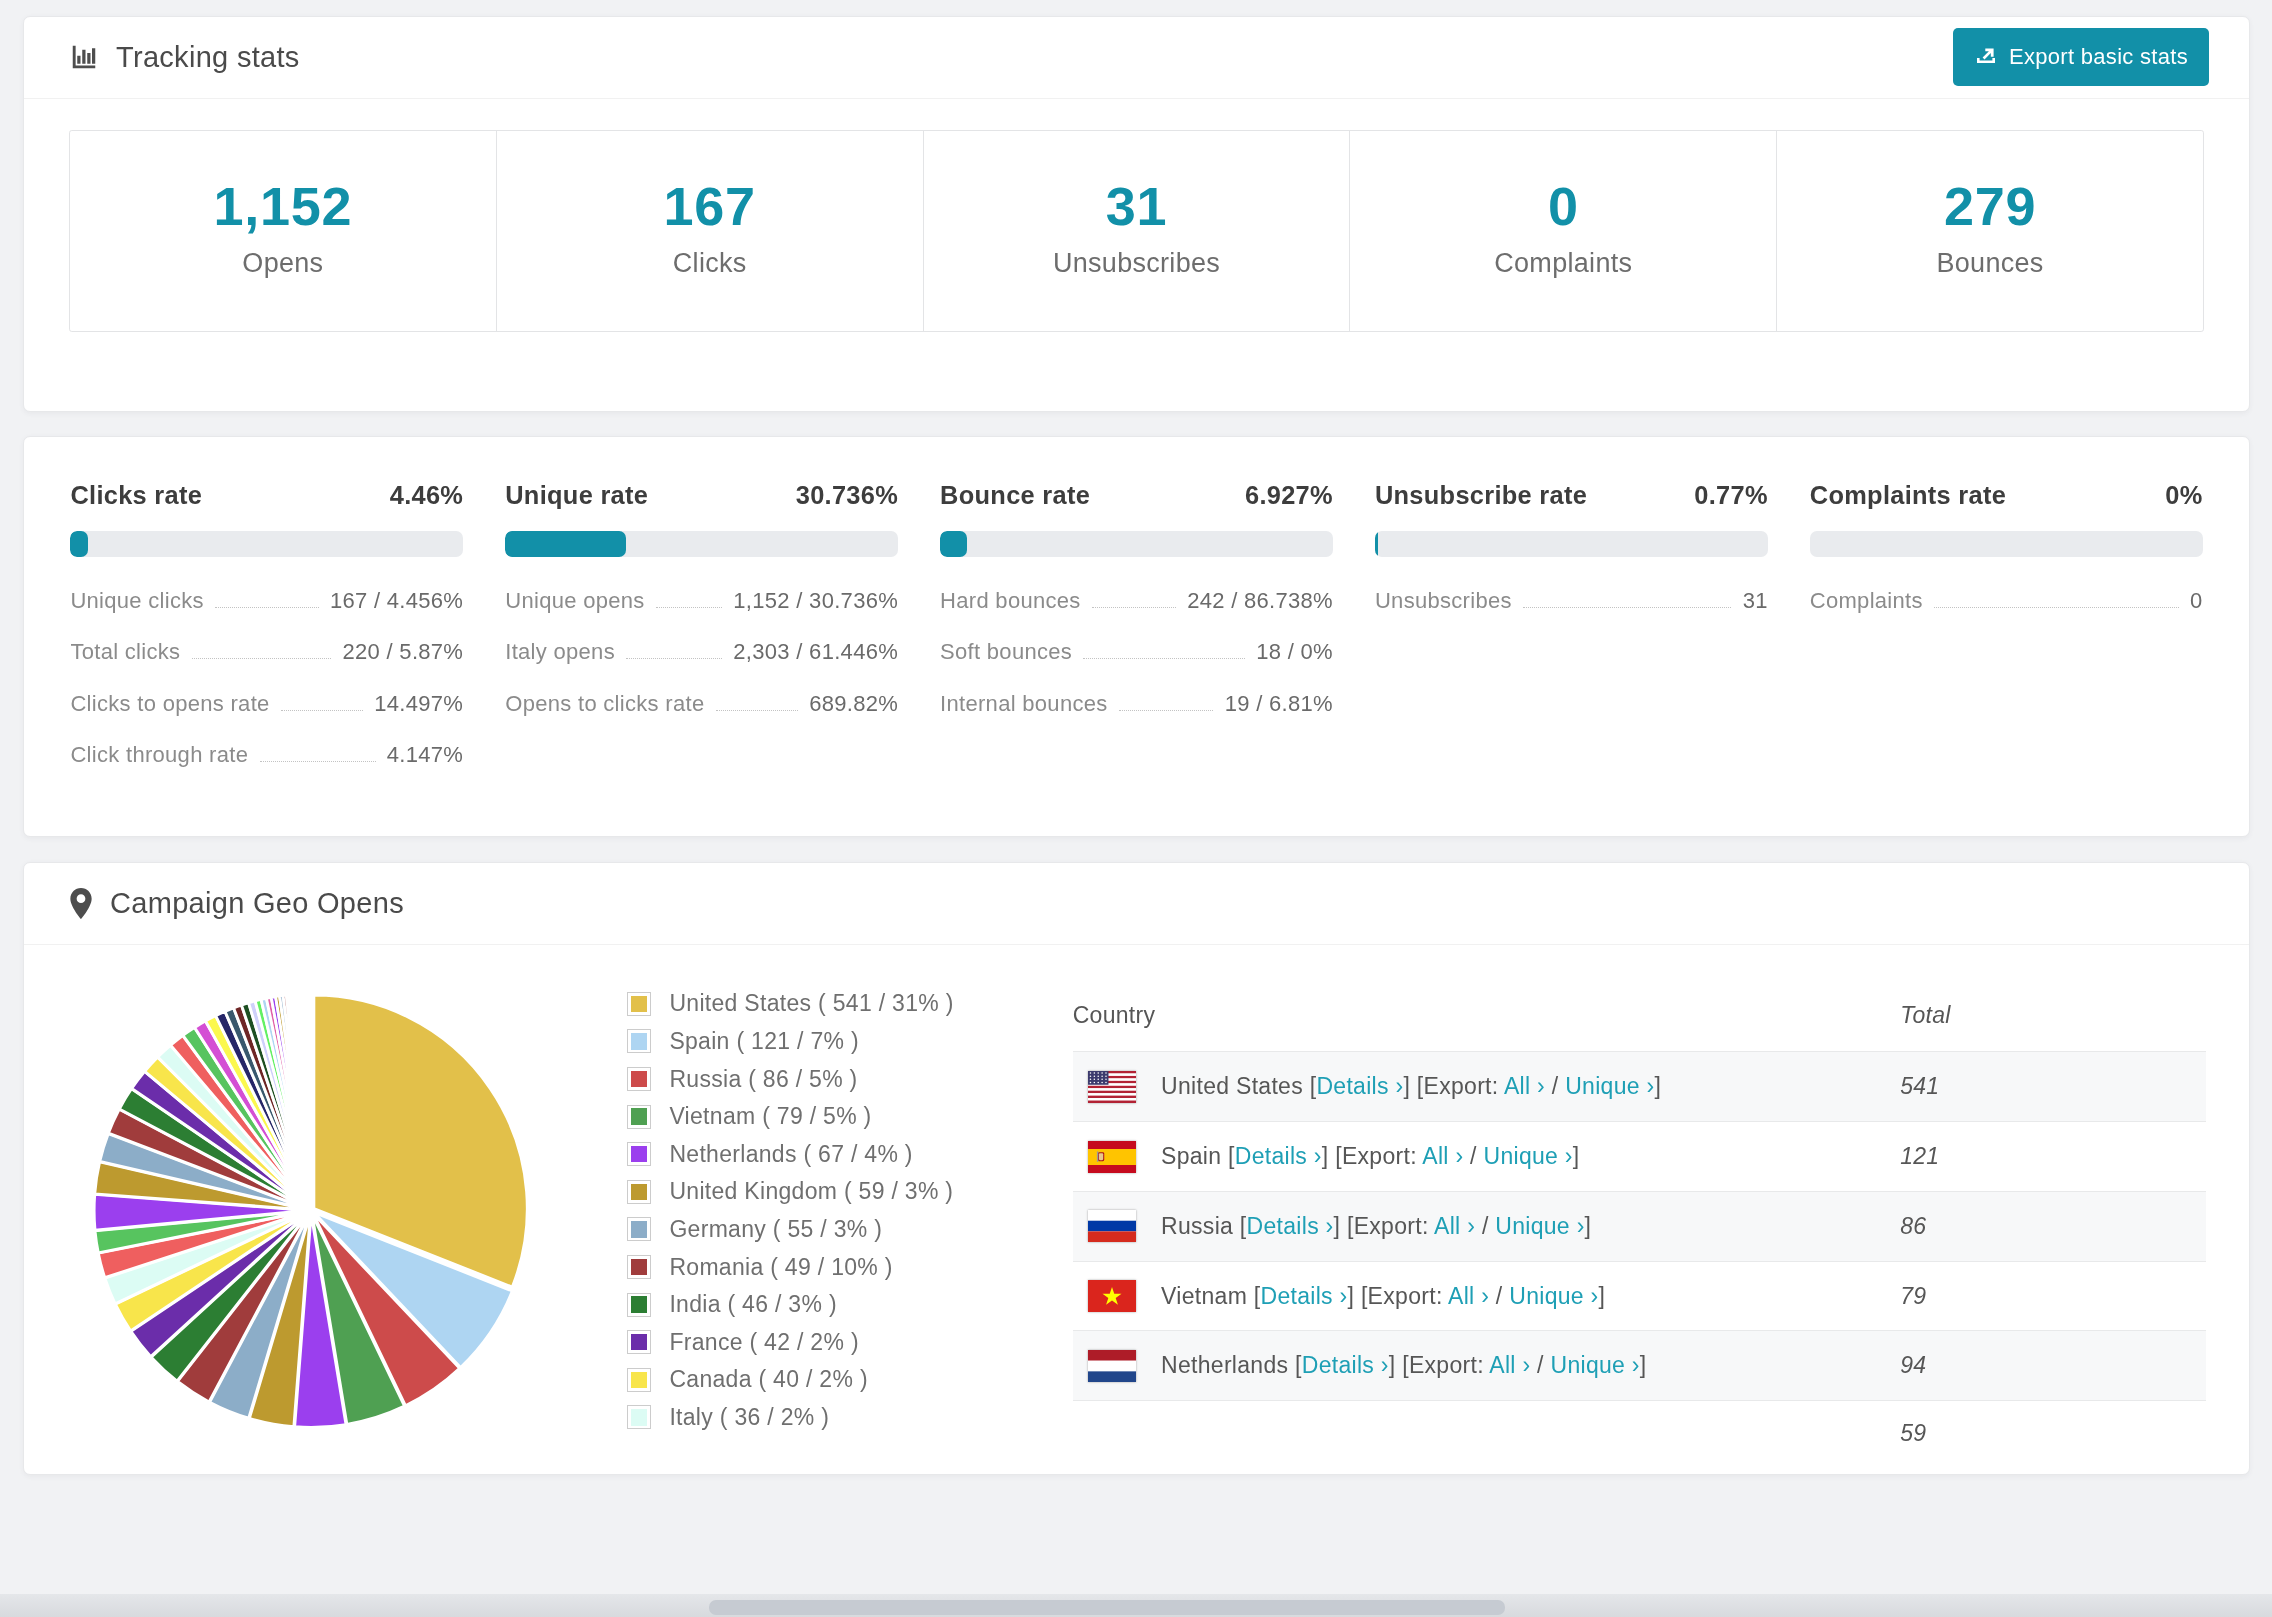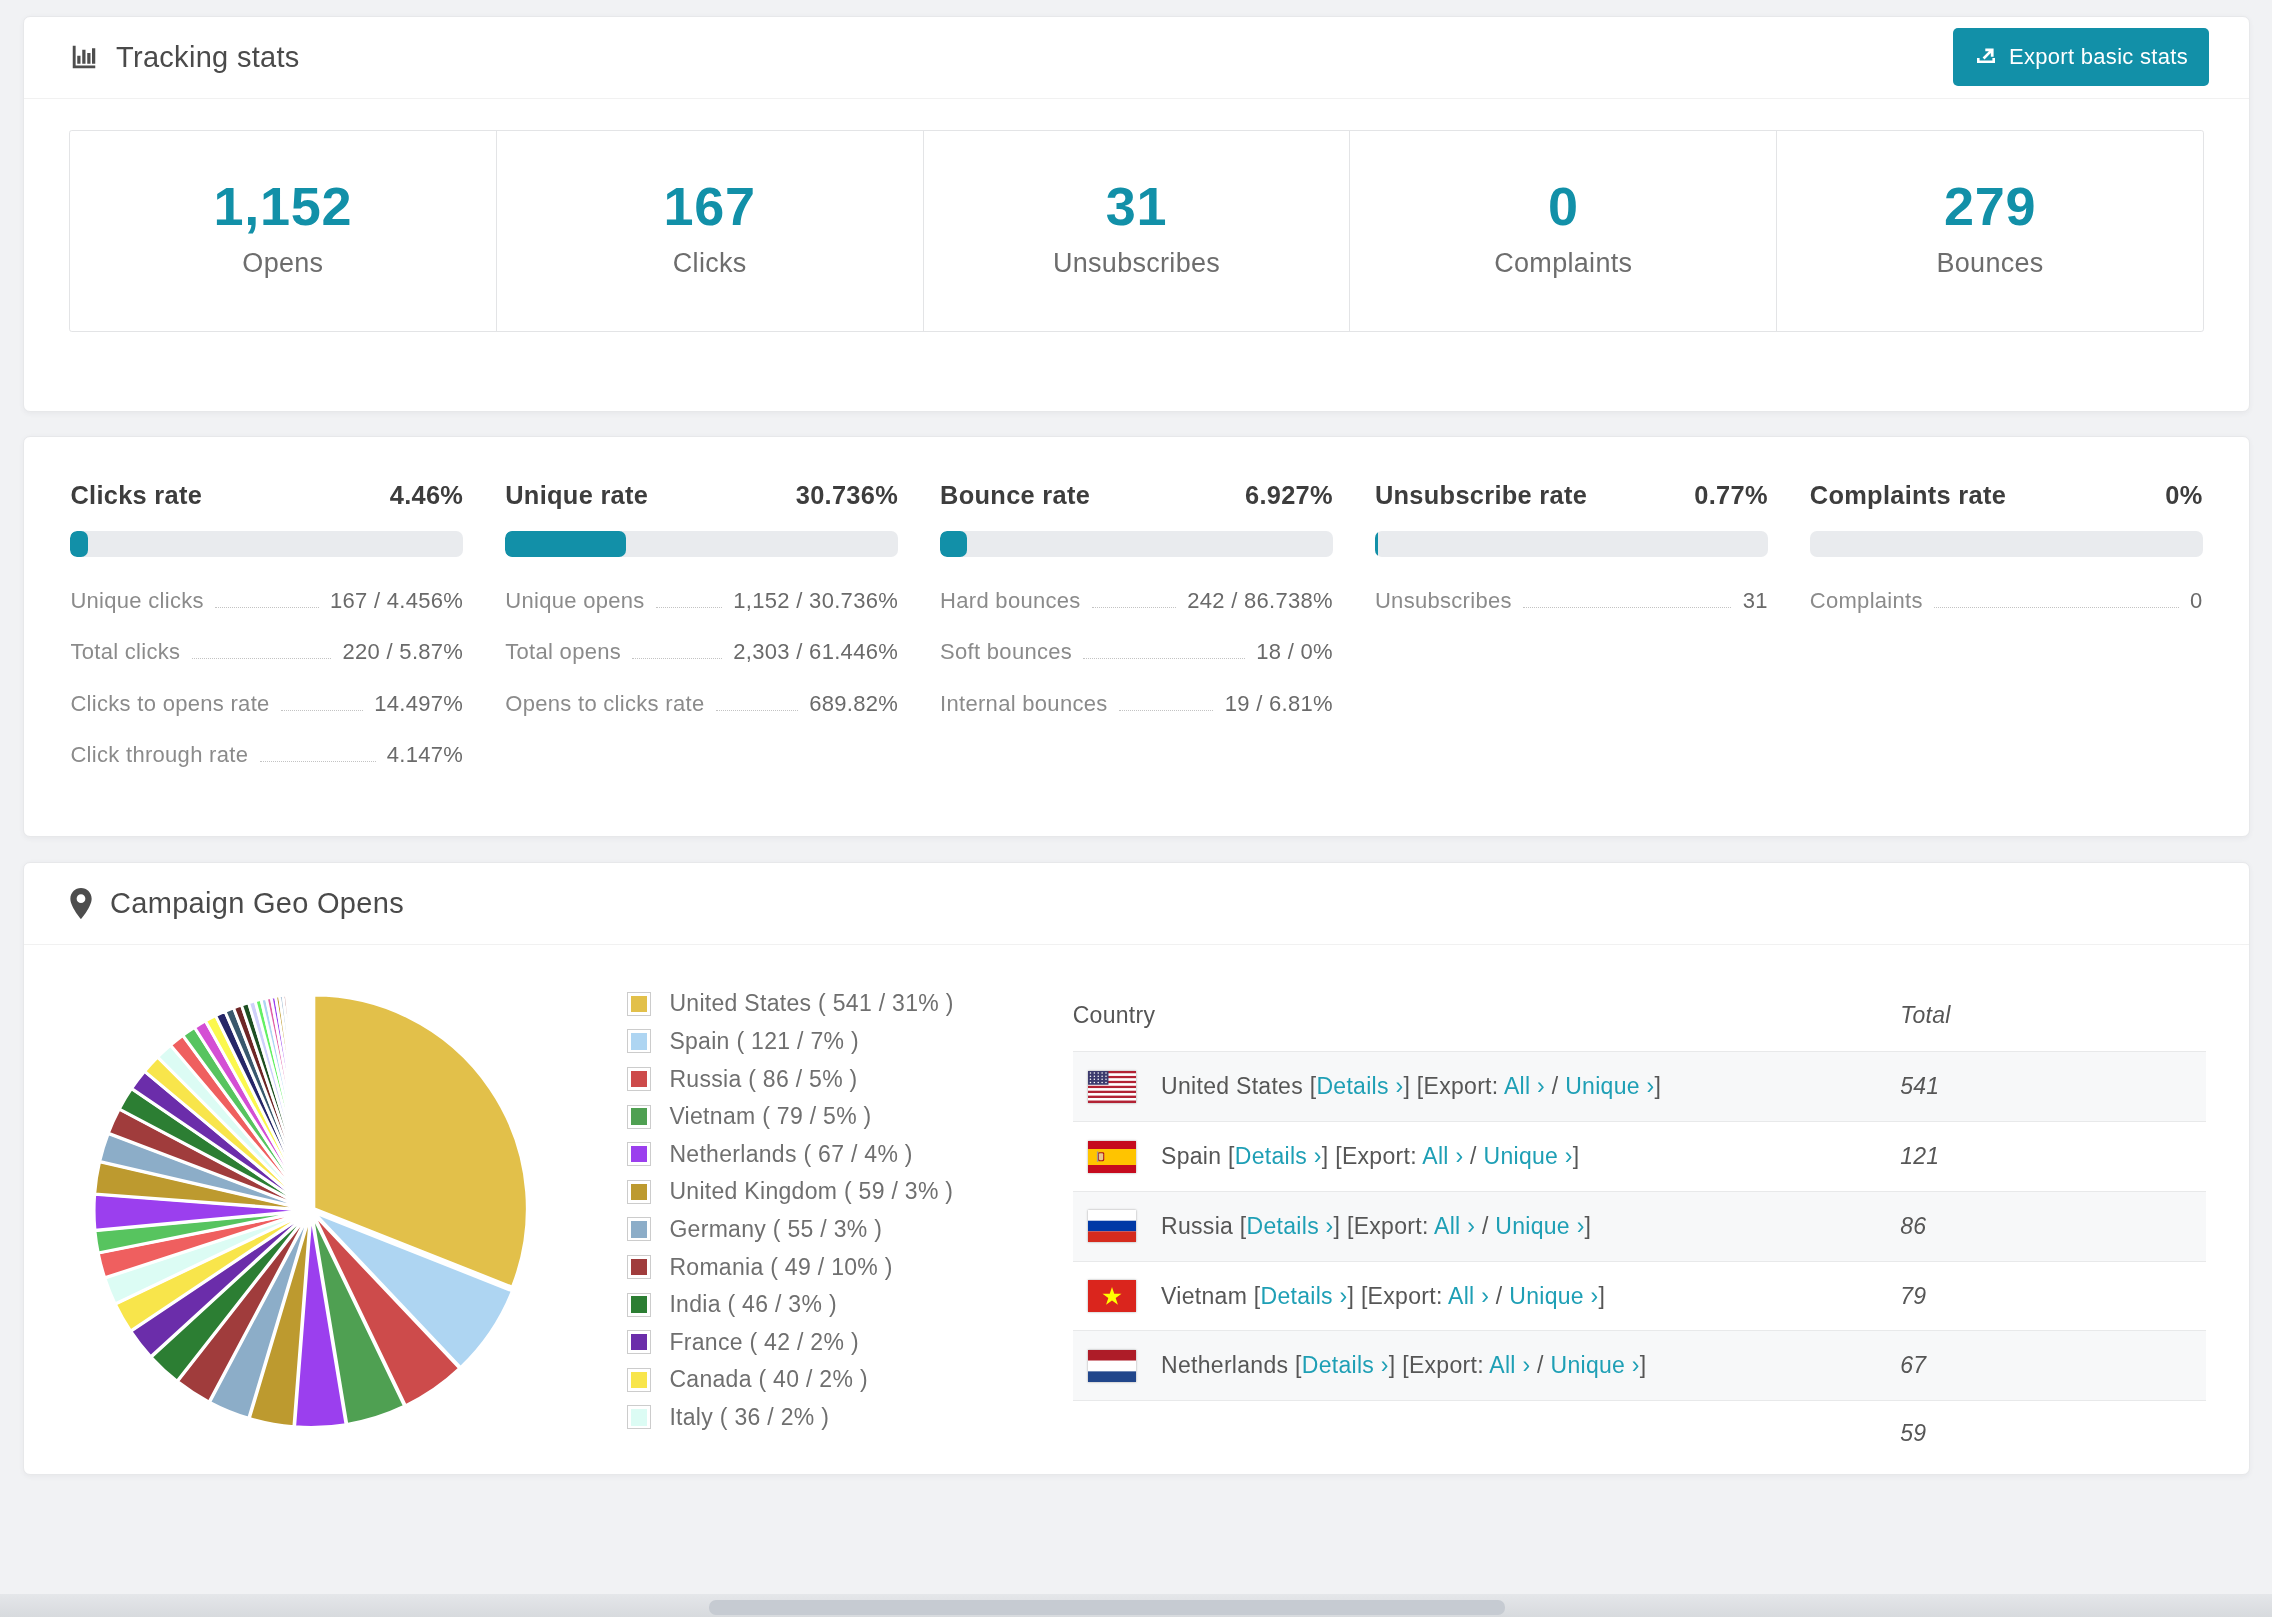--- a/index.html
+++ b/index.html
@@ -227,21 +227,21 @@
           <div class="rate-bar">
             <div class="rate-fill" style="width: 30.736%;"></div>
           </div>
           <div class="rate-rows">
             <div class="rate-row">
               <span class="lbl">Unique opens</span>
               <span class="leader"></span>
               <span class="val">1,152 / 30.736%</span>
             </div>
             <div class="rate-row">
-              <span class="lbl">Total opens</span>
+              <span class="lbl">Italy opens</span>
               <span class="leader"></span>
               <span class="val">2,303 / 61.446%</span>
             </div>
             <div class="rate-row">
               <span class="lbl">Opens to clicks rate</span>
               <span class="leader"></span>
               <span class="val">689.82%</span>
             </div>
           </div>
         </div>
@@ -558,21 +558,21 @@
                     <span class="flag">
                       <svg viewBox="0 0 68 46" preserveAspectRatio="none">
                         <rect width="68" height="15.4" fill="#ae1c28"></rect>
                         <rect y="15.4" width="68" height="15.3" fill="#ffffff"></rect>
                         <rect y="30.7" width="68" height="15.3" fill="#21468b"></rect>
                       </svg>
                     </span>
                     <span><span class="dark">Netherlands </span><span class="dark">[</span><a class="lnk">Details ›</a><span class="dark">] [Export: </span><a class="lnk">All ›</a><span class="dark"> / </span><a class="lnk">Unique ›</a><span class="dark">]</span></span>
                   </div>
                 </td>
-                <td class="col-total">67</td>
+                <td class="col-total">94</td>
               </tr>
               <tr>
                 <td></td>
                 <td class="col-total">59</td>
               </tr>
             </tbody>
         </table>
       </div>
     </div>
   </div>

